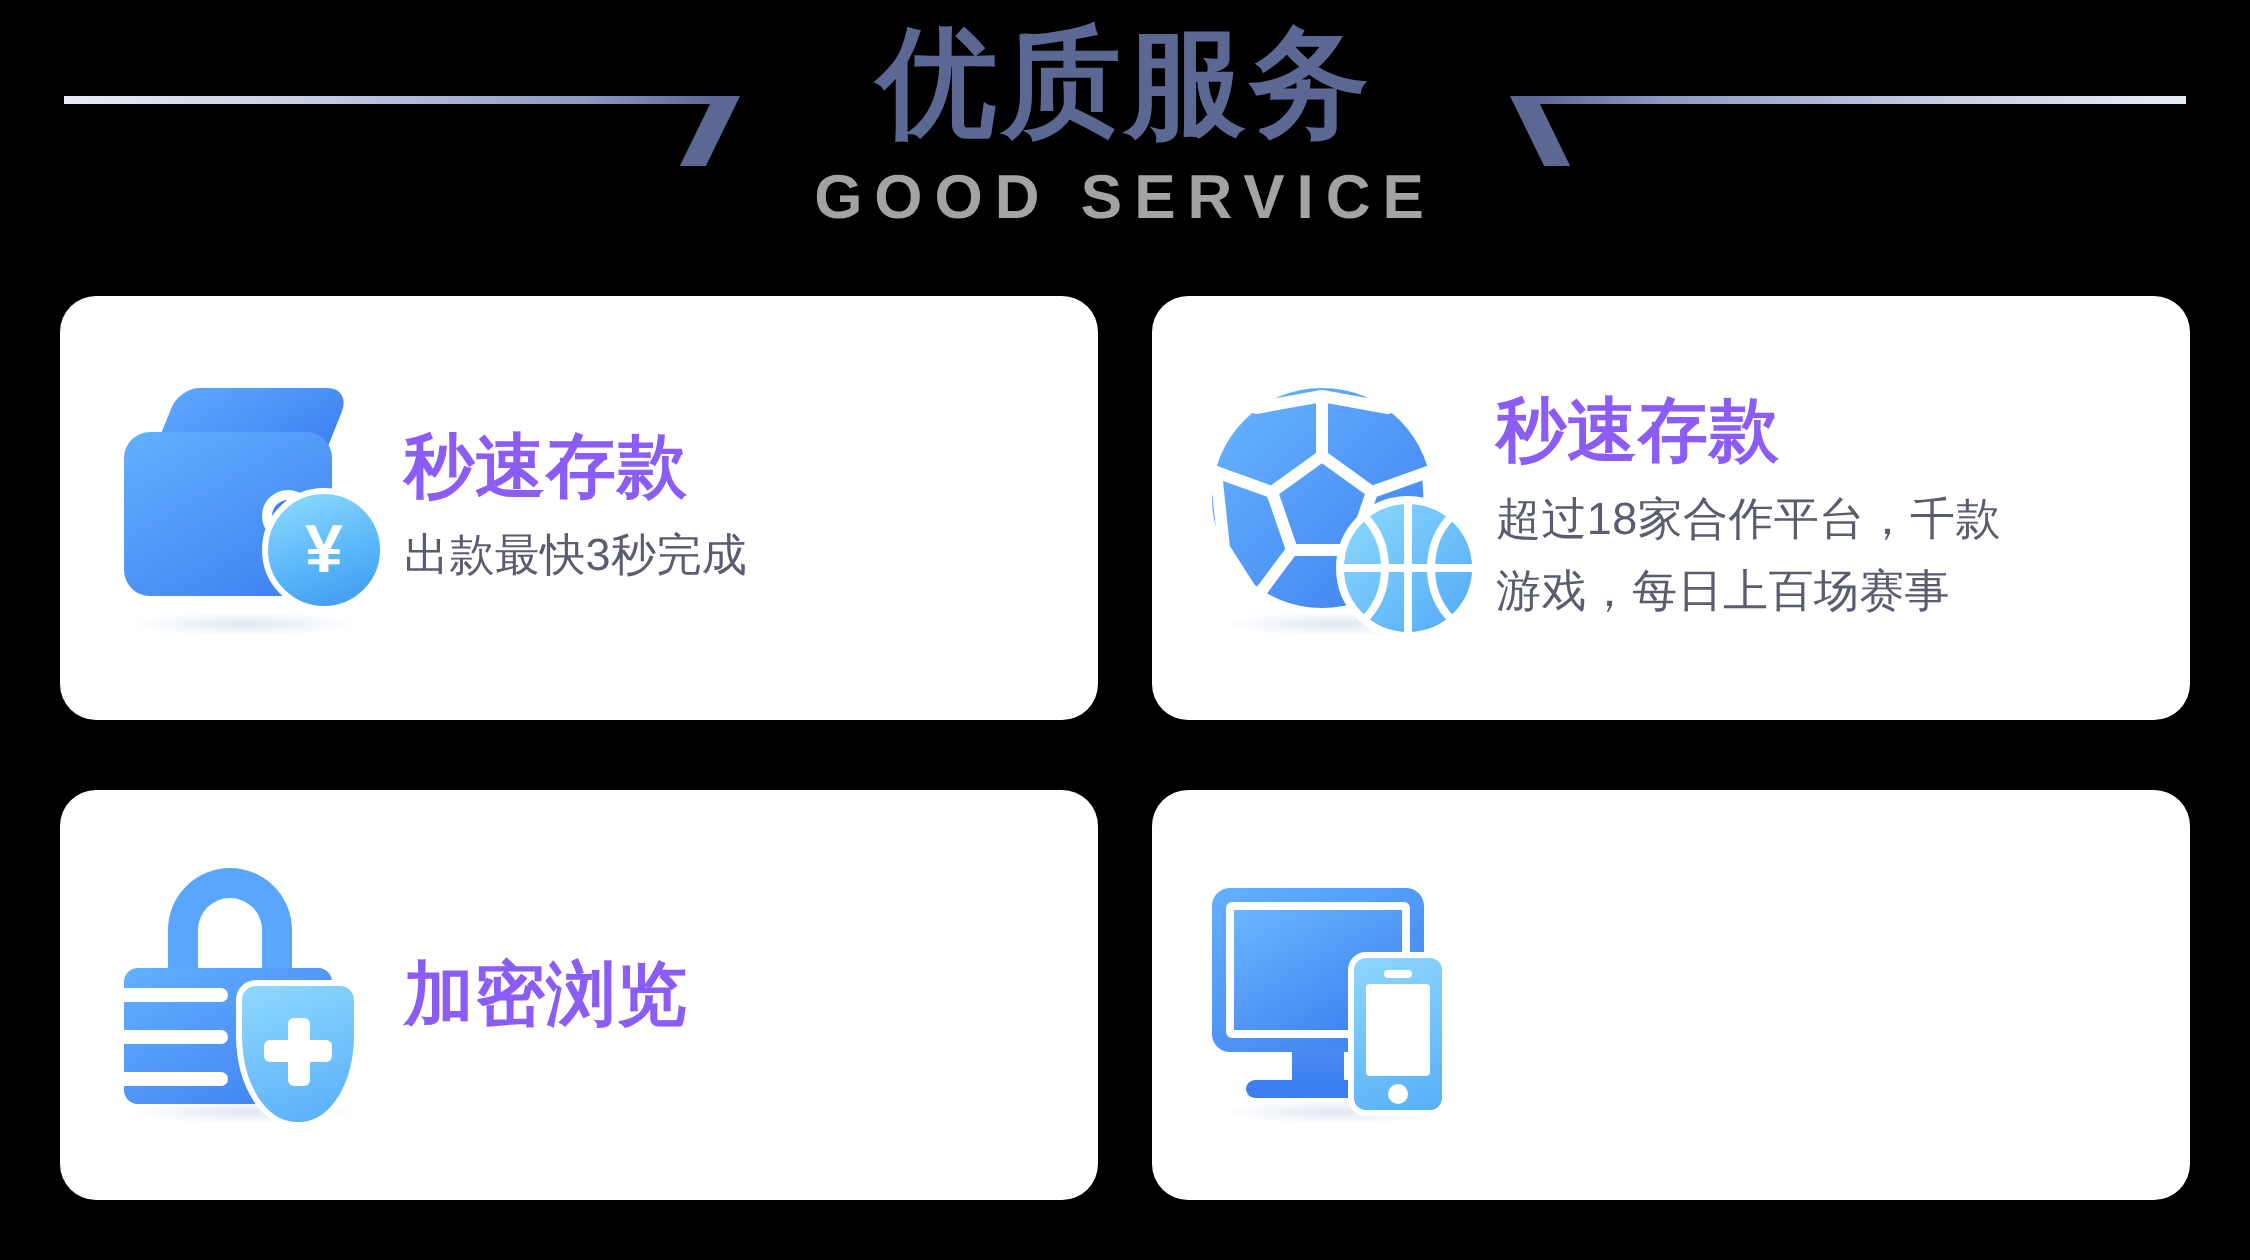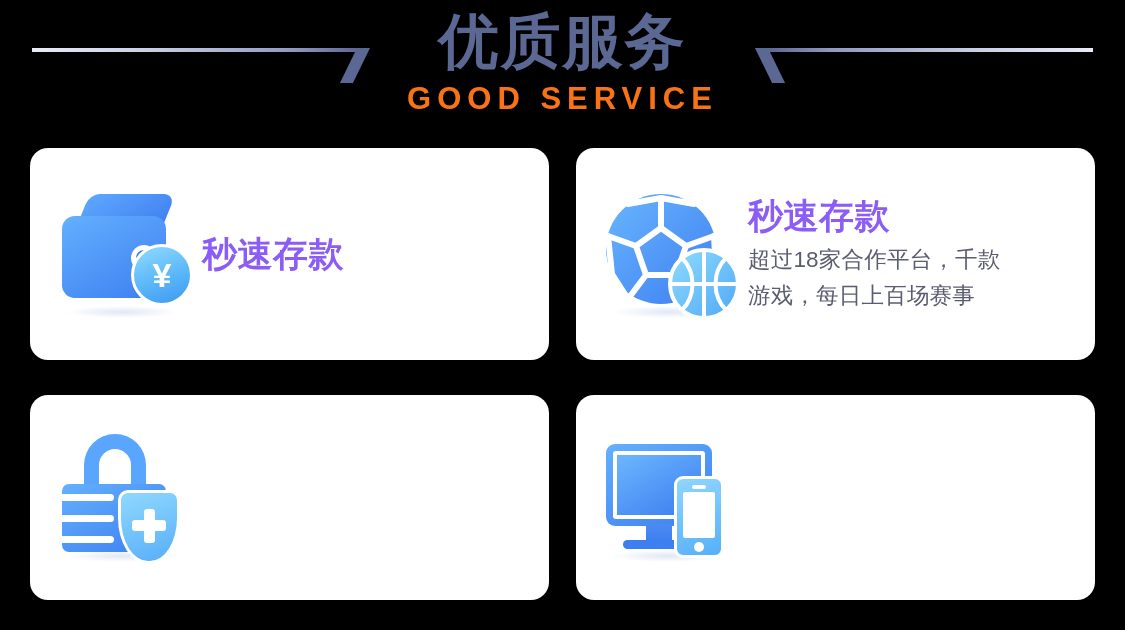--- a/index.html
+++ b/index.html
@@ -67,21 +67,21 @@
     font-size: 60px;
     font-weight: bold;
     color: #5c6894;
     letter-spacing: 2px;
     line-height: 76px;
     white-space: nowrap;
   }
   .title-en {
     font-size: 31px;
     font-weight: bold;
-    color: #f97316;
+    color: #a3a3a3;
     letter-spacing: 6px;
     line-height: 36px;
     margin-top: 1px;
     white-space: nowrap;
   }
 
   
   .grid {
     position: absolute;
     left: 30px;
@@ -312,20 +312,21 @@
   <div class="card">
     <div class="card-icon">
       <div class="icon-shadow"></div>
       <div class="wallet-flap"></div>
       <div class="wallet-body"></div>
       <div class="wallet-clasp"></div>
       <div class="coin">¥</div>
     </div>
     <div class="card-text">
       <div class="card-title">秒速存款</div>
+      <div class="card-desc">出款最快3秒完成</div>
     </div>
   </div>
 
   <div class="card">
     <div class="card-icon">
       <div class="icon-shadow"></div>
       <svg class="ball-wrap" width="136" height="126" viewBox="0 0 136 126">
         <defs>
           <linearGradient id="soccerGrad" x1="0" y1="0" x2="1" y2="1">
             <stop offset="0%" stop-color="#69b6ff"></stop>
@@ -373,20 +374,21 @@
         <div class="lock-slot s1"></div>
         <div class="lock-slot s2"></div>
         <div class="lock-slot s3"></div>
       </div>
       <div class="shield">
         <span class="cross-v"></span>
         <span class="cross-h"></span>
       </div>
     </div>
     <div class="card-text">
+      <div class="card-title">加密浏览</div>
     </div>
   </div>
 
   <div class="card">
     <div class="card-icon">
       <div class="icon-shadow"></div>
       <div class="monitor-frame">
         <div class="monitor-screen"></div>
       </div>
       <div class="monitor-neck"></div>

